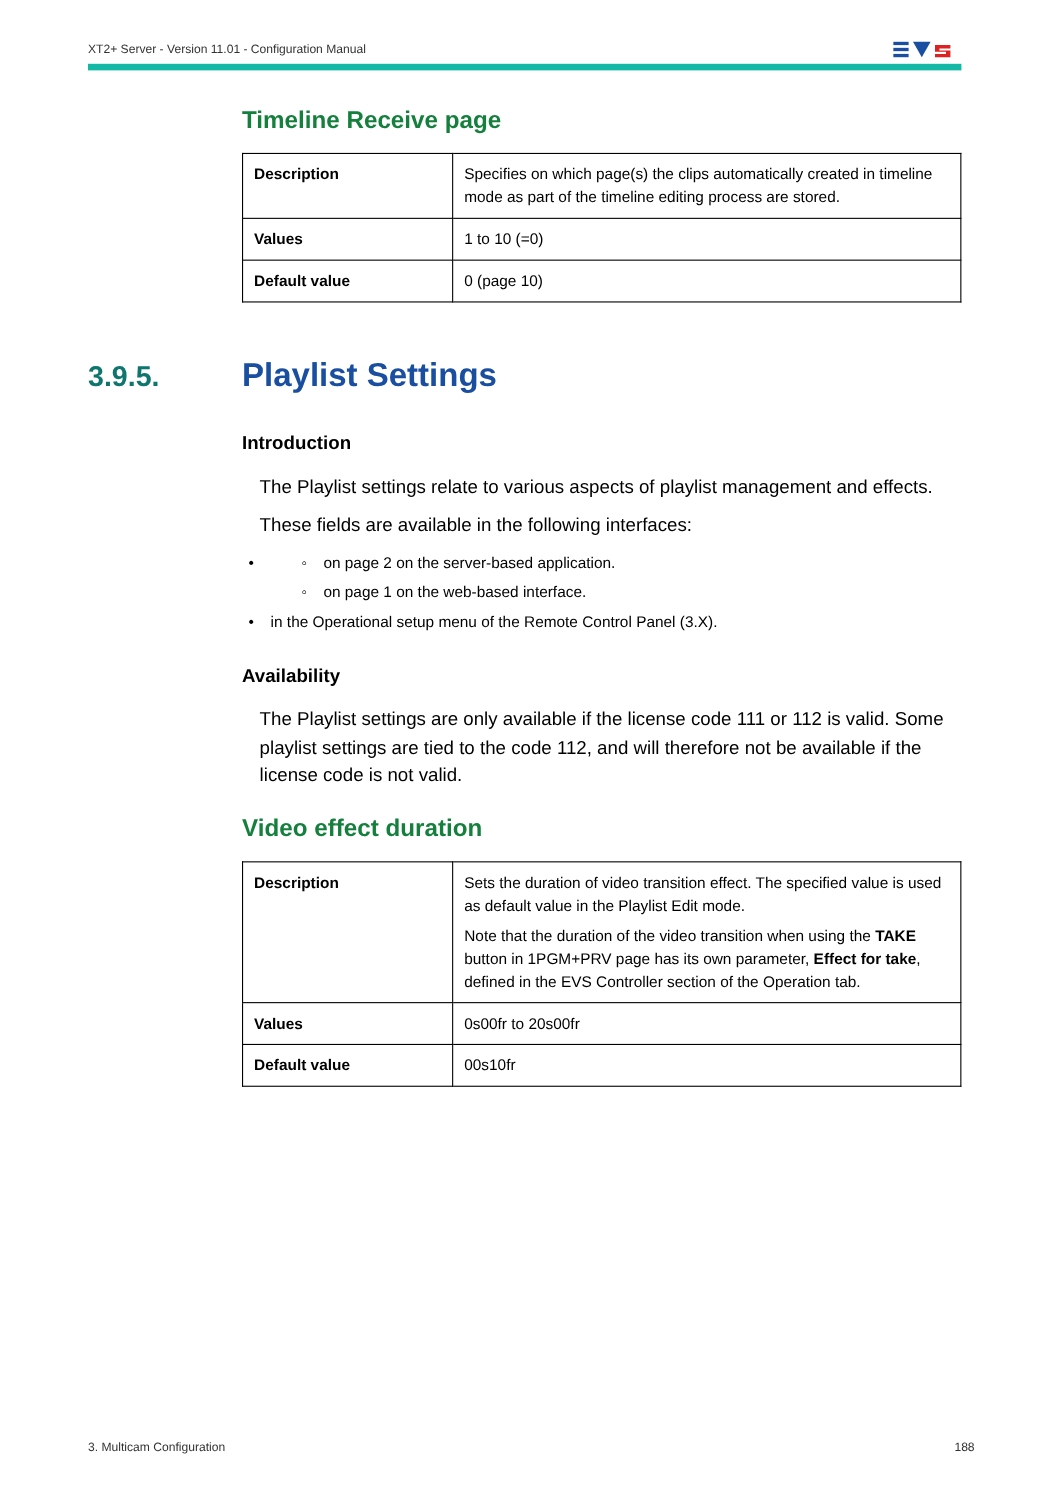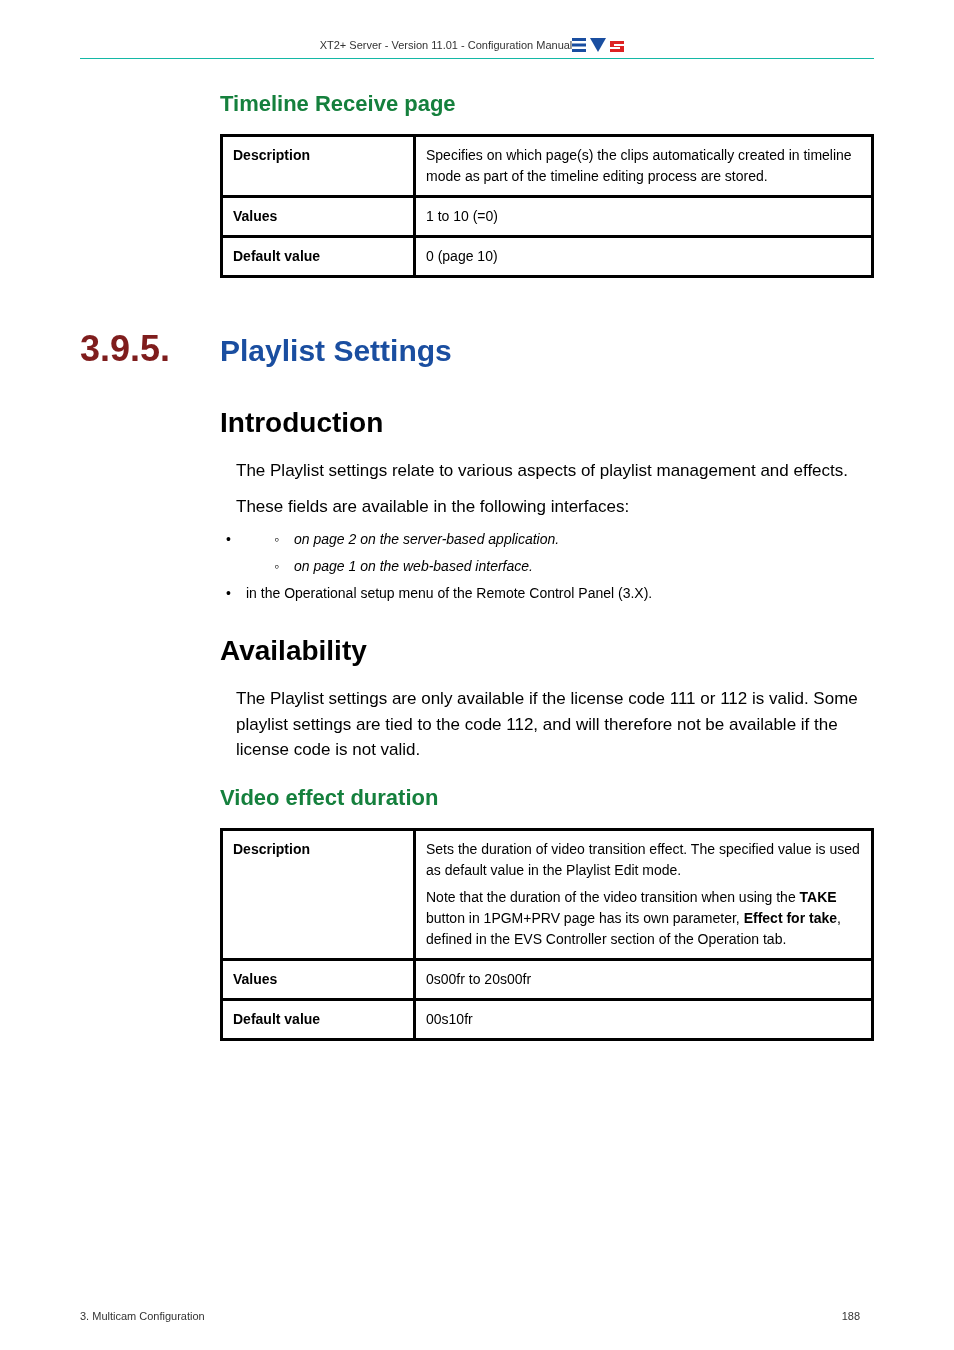--- a/index.html
+++ b/index.html
@@ -13,23 +13,23 @@
   }
   .page {
     width: 954px;
     min-height: 1350px;
     box-sizing: border-box;
     padding: 36px 80px 30px 80px;
     position: relative;
   }
   .header-line {
     display: flex;
-    justify-content: center;
+    justify-content: space-between;
     align-items: center;
-    border-bottom: 1px solid #14b8a6;
+    border-bottom: 6px solid #14b8a6;
     padding-bottom: 4px;
     margin-bottom: 28px;
   }
   .header-text {
     font-size: 11px;
     color: #333;
   }
   .logo {
     display: flex;
     align-items: center;
@@ -43,33 +43,33 @@
     font-weight: bold;
     margin: 18px 0 14px 0;
     color: #15803d;
   }
   .section-num-row {
     display: flex;
     align-items: baseline;
     margin: 44px 0 20px 0;
   }
   .section-num {
-    font-size: 36px;
-    font-weight: bold;
-    color: #7f1d1d;
+    font-size: 26px;
+    font-weight: bold;
+    color: #0f766e;
     width: 140px;
     flex-shrink: 0;
   }
   .section-title {
     font-size: 30px;
     font-weight: bold;
     color: #1a4ea0;
   }
   .h3 {
-    font-size: 28px;
+    font-size: 17px;
     font-weight: bold;
     margin: 26px 0 14px 0;
   }
   .para {
     margin: 10px 16px;
     font-size: 17px;
   }
   ul.bullets {
     list-style: none;
     padding: 0;
@@ -84,55 +84,54 @@
   ul.bullets > li::before {
     content: "•";
     position: absolute;
     left: 6px;
     top: 0;
   }
   ul.sub {
     list-style: none;
     padding: 0;
     margin: 6px 0 6px 0;
-    font-style: italic;
   }
   ul.sub > li {
     position: relative;
     padding-left: 48px;
     margin: 6px 0;
     font-size: 14px;
   }
   ul.sub > li::before {
     content: "◦";
     position: absolute;
     left: 28px;
     top: 0;
   }
   table.ptable {
     border-collapse: collapse;
     width: 100%;
     margin: 8px 0 12px 0;
   }
   table.ptable td {
-    border: 3px solid #000000;
+    border: 1px solid #000000;
     padding: 8px 10px;
     vertical-align: top;
     font-size: 14px;
   }
   table.ptable td.key {
     width: 170px;
     font-weight: bold;
   }
   .bold { font-weight: bold; }
   .footer {
     position: absolute;
     bottom: 26px;
     left: 80px;
-    right: 94px;
+    right: 68px;
     display: flex;
     justify-content: space-between;
     font-size: 11px;
     color: #333;
   }
 </style>
 </head>
 <body>
 
 <div class="page">

